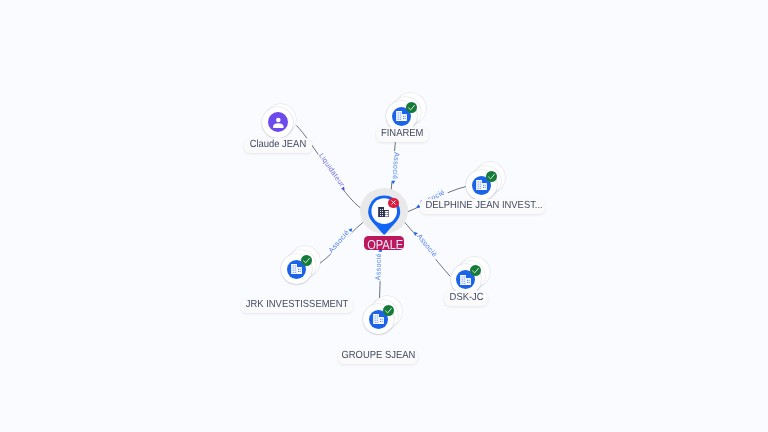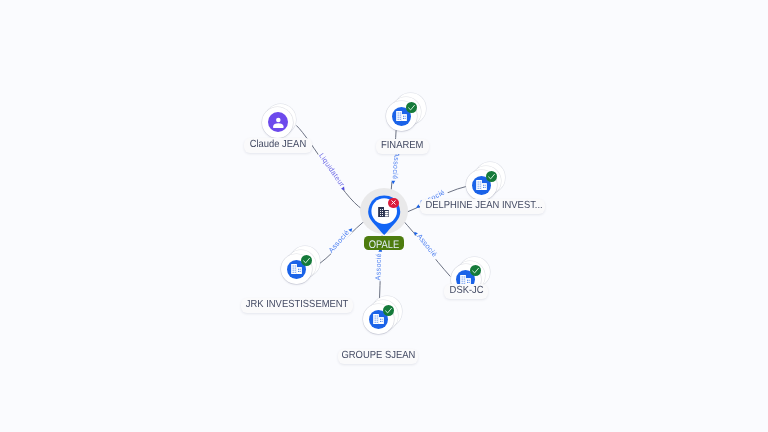--- a/index.html
+++ b/index.html
@@ -15,22 +15,22 @@
         box-shadow:0 1px 2px rgba(40,50,90,.13), 0 0 0 .5px rgba(135,140,160,.26);}
   .disc.back{background:#ffffff;
         box-shadow:0 0 0 .5px rgba(150,155,172,.30);}
   .inner{position:absolute;border-radius:50%;display:flex;align-items:center;justify-content:center;}
   .badge{position:absolute;border-radius:50%;display:flex;align-items:center;justify-content:center;}
   .nlabel{position:absolute;background:#fafafb;color:#434a63;border-radius:6px;
           white-space:nowrap;font-size:10.3px;line-height:12.6px;padding:1.3px 0 1.3px;
           box-shadow:0 1px 2.5px rgba(40,50,90,.10);letter-spacing:0px;text-align:center;
           overflow:hidden;}
   .nlabel > i{display:inline-block;font-style:normal;transform:scaleX(.915);}
-  .pin-label{position:absolute;background:#4d7c0f;color:#e6f0ff;border-radius:4.5px;
-          white-space:nowrap;font-size:11px;line-height:12.8px;padding:3.0px 0 0;box-sizing:border-box;
+  .pin-label{position:absolute;background:#be185d;color:#e6f0ff;border-radius:4.5px;
+          white-space:nowrap;font-size:13px;line-height:12.8px;padding:3.0px 0 0;box-sizing:border-box;
           letter-spacing:0px;text-align:center;overflow:hidden;}
   .pin-label > i{display:inline-block;font-style:normal;transform:scaleX(.85);}
 </style>
 </head>
 <body>
 
 <div id="stage">
 
   <svg class="layer" viewBox="0 0 768 432">
     <g fill="none" stroke="#5b6274" stroke-width="0.9" stroke-linecap="round">
@@ -115,21 +115,21 @@
           <rect x="15.3" y="15.4" width="1.9" height="2.4"></rect>
             <rect x="19.1" y="15.4" width="1.9" height="2.4"></rect>
         </g>
       </svg>
     </div>
     <div class="badge" style="left:4.5px;top:-14.5px;width:11px;height:11px;background:#157a3a">
       <svg width="11" height="11" viewBox="0 0 24 24">
         <path d="M5.7 12.9 L10.1 17.2 L18.4 7.3" stroke="#d6f2dd" stroke-width="2.1" fill="none" stroke-linecap="round" stroke-linejoin="round"></path>
       </svg>
     </div>
-    <div class="nlabel" style="left:-25.8px;top:23px;width:52.9px"><i>FINAREM</i></div>
+    <div class="nlabel" style="left:-25.8px;top:11px;width:52.9px"><i>FINAREM</i></div>
   </div>
 
   <div class="node" style="left:481.6px;top:185.05px">
     <div class="disc back" style="left:-6.65px;top:-23.05px;width:30.5px;height:30.5px"></div>
     <div class="disc back" style="left:-10.95px;top:-19.15px;width:30.5px;height:30.5px"></div>
     <div class="disc" style="left:-15.25px;top:-15.25px;width:30.5px;height:30.5px"></div>
     <div class="inner" style="left:-9.45px;top:-9.45px;width:18.9px;height:18.9px;background:#1b63e8">
       <svg width="11" height="10.4" viewBox="0 0 24 23.3">
         <g fill="#fff">
             <path d="M0 0 h12.9 v23.3 h-12.9 z"></path>
@@ -185,21 +185,21 @@
           <rect x="15.3" y="15.4" width="1.9" height="2.4"></rect>
             <rect x="19.1" y="15.4" width="1.9" height="2.4"></rect>
         </g>
       </svg>
     </div>
     <div class="badge" style="left:4.5px;top:-14.5px;width:11px;height:11px;background:#157a3a">
       <svg width="11" height="11" viewBox="0 0 24 24">
         <path d="M5.7 12.9 L10.1 17.2 L18.4 7.3" stroke="#d6f2dd" stroke-width="2.1" fill="none" stroke-linecap="round" stroke-linejoin="round"></path>
       </svg>
     </div>
-    <div class="nlabel" style="left:-21.9px;top:4px;width:44.5px"><i>DSK-JC</i></div>
+    <div class="nlabel" style="left:-21.9px;top:11px;width:44.5px"><i>DSK-JC</i></div>
   </div>
 
   <div class="node" style="left:378.6px;top:319.2px">
     <div class="disc back" style="left:-6.65px;top:-23.05px;width:30.5px;height:30.5px"></div>
     <div class="disc back" style="left:-10.95px;top:-19.15px;width:30.5px;height:30.5px"></div>
     <div class="disc" style="left:-15.25px;top:-15.25px;width:30.5px;height:30.5px"></div>
     <div class="inner" style="left:-9.45px;top:-9.45px;width:18.9px;height:18.9px;background:#1b63e8">
       <svg width="11" height="10.4" viewBox="0 0 24 23.3">
         <g fill="#fff">
             <path d="M0 0 h12.9 v23.3 h-12.9 z"></path>

